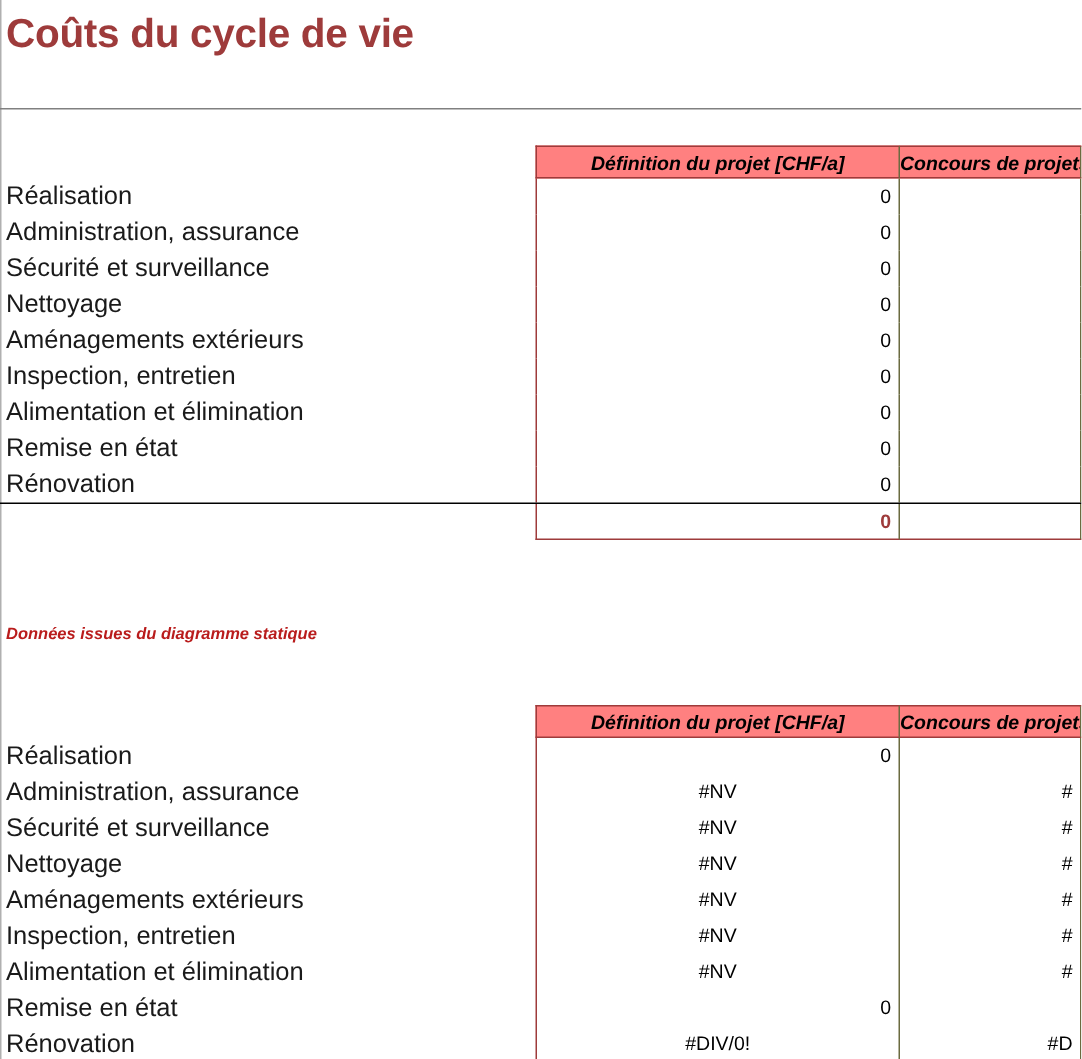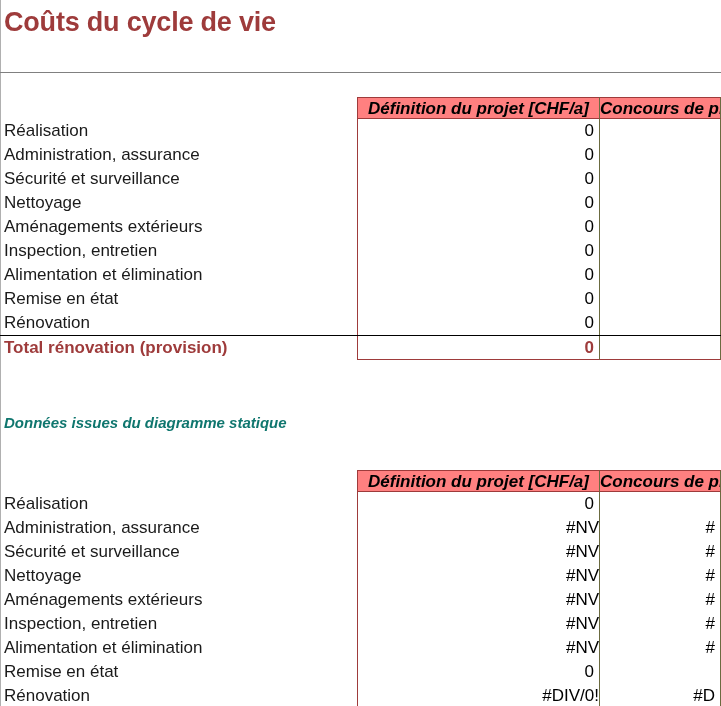--- a/index.html
+++ b/index.html
@@ -54,24 +54,24 @@
     top: 72px;
     width: 721px;
     height: 1px;
     background: #808080;
   }
 
   
   .section-heading {
     position: absolute;
     left: 4px;
-    font-size: 15px;
+    font-size: 11px;
     font-weight: bold;
     font-style: italic;
-    color: #0f766e;
+    color: #b91c1c;
     white-space: nowrap;
     line-height: 22px;
   }
 
   
   .sheet-table {
     position: absolute;
     left: 0;
     width: 721px;
   }
@@ -100,21 +100,21 @@
   .cell-label.total {
     font-weight: bold;
     color: #9e3b3b;
   }
 
   
   .cell-v1, .cell-v2 {
     position: absolute;
     top: 0;
     box-sizing: border-box;
-    font-size: 17px;
+    font-size: 13px;
     height: 24px;
     line-height: 24px;
     overflow: hidden;
   }
   .cell-v1 {
     left: 357px;
     width: 243px;
     border-left: 1px solid #9e3b3b;
     border-right: 1px solid #6b6b40;
   }
@@ -132,21 +132,21 @@
     font-style: italic;
     color: #000000;
     text-align: center;
     border-top: 1px solid #9e3b3b;
     border-bottom: 1px solid #9e3b3b;
   }
   .cell-v1.header { border-left: 1px solid #9e3b3b; border-right: 1px solid #6b6b40; }
   .cell-v2.header { border-right: 1px solid #6b6b40; }
 
   .val-right { text-align: right; padding-right: 5px; }
-  .val-center { text-align: right; }
+  .val-center { text-align: center; }
 
   .total-rule {
     position: absolute;
     left: 0;
     width: 721px;
     height: 1px;
     background: #000000;
   }
 
   .row.total-row .cell-v1 {
@@ -221,21 +221,20 @@
         </div>
         <div class="row">
           <div class="cell-label">Rénovation</div>
           <div class="cell-v1 val-right">0</div>
           <div class="cell-v2 val-right"></div>
         </div>
       </div>
 
     <div class="total-rule" id="costs-total-rule" style="top: 238px;"></div>
     <div class="row total-row" id="costs-total-row" style="position: absolute; left: 0px; width: 721px; top: 239px;">
-      <div class="cell-label total">Total rénovation (provision)</div>
       <div class="cell-v1 val-right">0</div>
       <div class="cell-v2 val-right"></div>
     </div>
   </div>
 
   <div class="section-heading" style="top:412px;">Données issues du diagramme statique</div>
 
   <div class="sheet-table clip-bottom" id="table-static" style="top:470px;">
 
     <div class="row header-row">

